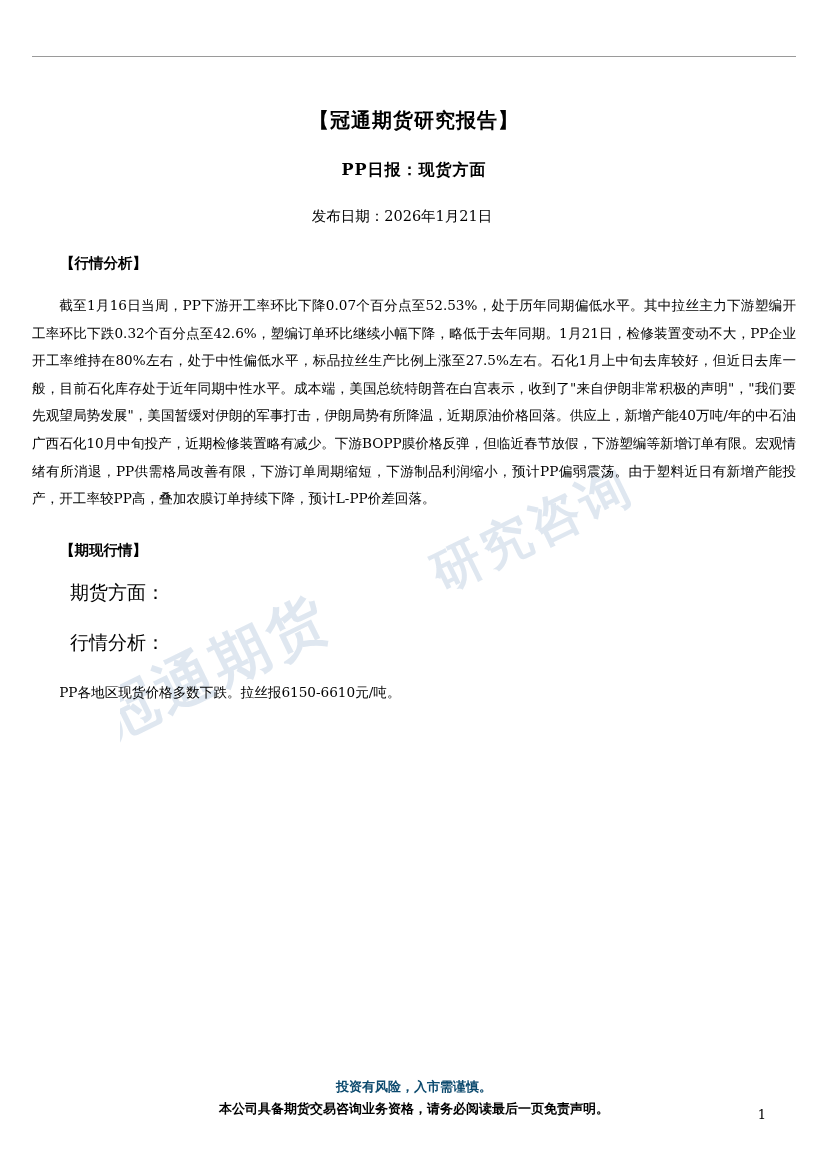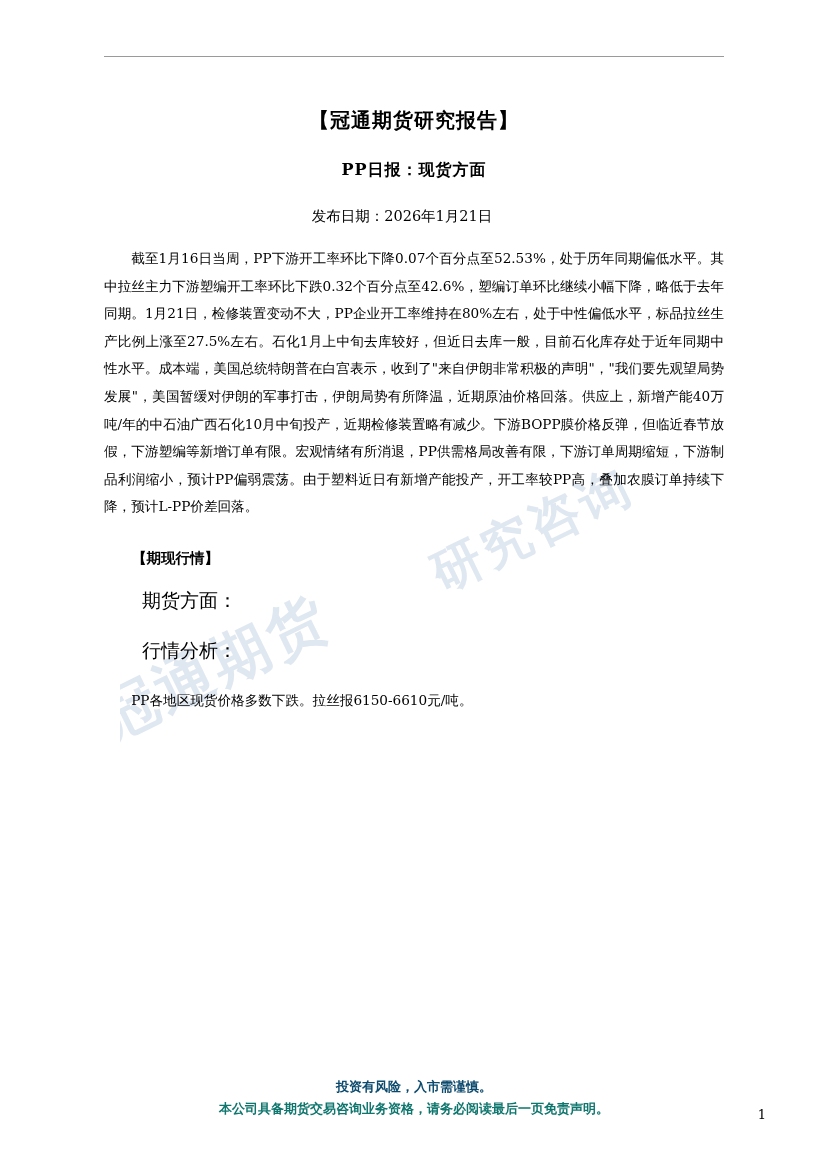--- a/index.html
+++ b/index.html
@@ -53,21 +53,21 @@
     left: 330px;
     top: 110px;
     font-size: 50px;
     letter-spacing: 4px;
     transform: rotate(-26deg);
   }
 
   .content {
     position: relative;
     z-index: 2;
-    padding: 0 104px;
+    padding: 0 32px;
   }
 
   .rule {
     margin-top: 56px;
     border-top: 1px solid #9a9a9a;
     height: 0;
   }
 
   .doc-title {
     margin-top: 50px;
@@ -134,21 +134,21 @@
     z-index: 3;
   }
   .footer-line1 {
     color: #0c4a6e;
     font-size: 13px;
     font-weight: bold;
     font-family: "DejaVu Serif", serif;
   }
   .footer-line2 {
     margin-top: 4px;
-    color: #0f766e;
+    color: #000000;
     font-size: 13px;
     font-weight: bold;
     font-family: "DejaVu Serif", serif;
   }
   .page-number {
     position: absolute;
     right: 62px;
     bottom: 48px;
     font-size: 13px;
     font-family: "DejaVu Serif", serif;
@@ -168,20 +168,21 @@
   <div class="content">
 
     <div class="rule"></div>
 
     <div class="doc-title">【冠通期货研究报告】</div>
 
     <div class="doc-subtitle">PP日报：现货方面</div>
 
     <div class="pub-date">发布日期：2026年1月21日</div>
 
+    <div class="section-head">【行情分析】</div>
 
     <div class="para">截至1月16日当周，PP下游开工率环比下降0.07个百分点至52.53%，处于历年同期偏低水平。其中拉丝主力下游塑编开工率环比下跌0.32个百分点至42.6%，塑编订单环比继续小幅下降，略低于去年同期。1月21日，检修装置变动不大，PP企业开工率维持在80%左右，处于中性偏低水平，标品拉丝生产比例上涨至27.5%左右。石化1月上中旬去库较好，但近日去库一般，目前石化库存处于近年同期中性水平。成本端，美国总统特朗普在白宫表示，收到了"来自伊朗非常积极的声明"，"我们要先观望局势发展"，美国暂缓对伊朗的军事打击，伊朗局势有所降温，近期原油价格回落。供应上，新增产能40万吨/年的中石油广西石化10月中旬投产，近期检修装置略有减少。下游BOPP膜价格反弹，但临近春节放假，下游塑编等新增订单有限。宏观情绪有所消退，PP供需格局改善有限，下游订单周期缩短，下游制品利润缩小，预计PP偏弱震荡。由于塑料近日有新增产能投产，开工率较PP高，叠加农膜订单持续下降，预计L-PP价差回落。</div>
 
     <div class="section-head">【期现行情】</div>
 
     <div class="sub-label">期货方面：</div>
 
 
     <div class="sub-label">行情分析：</div>
 

